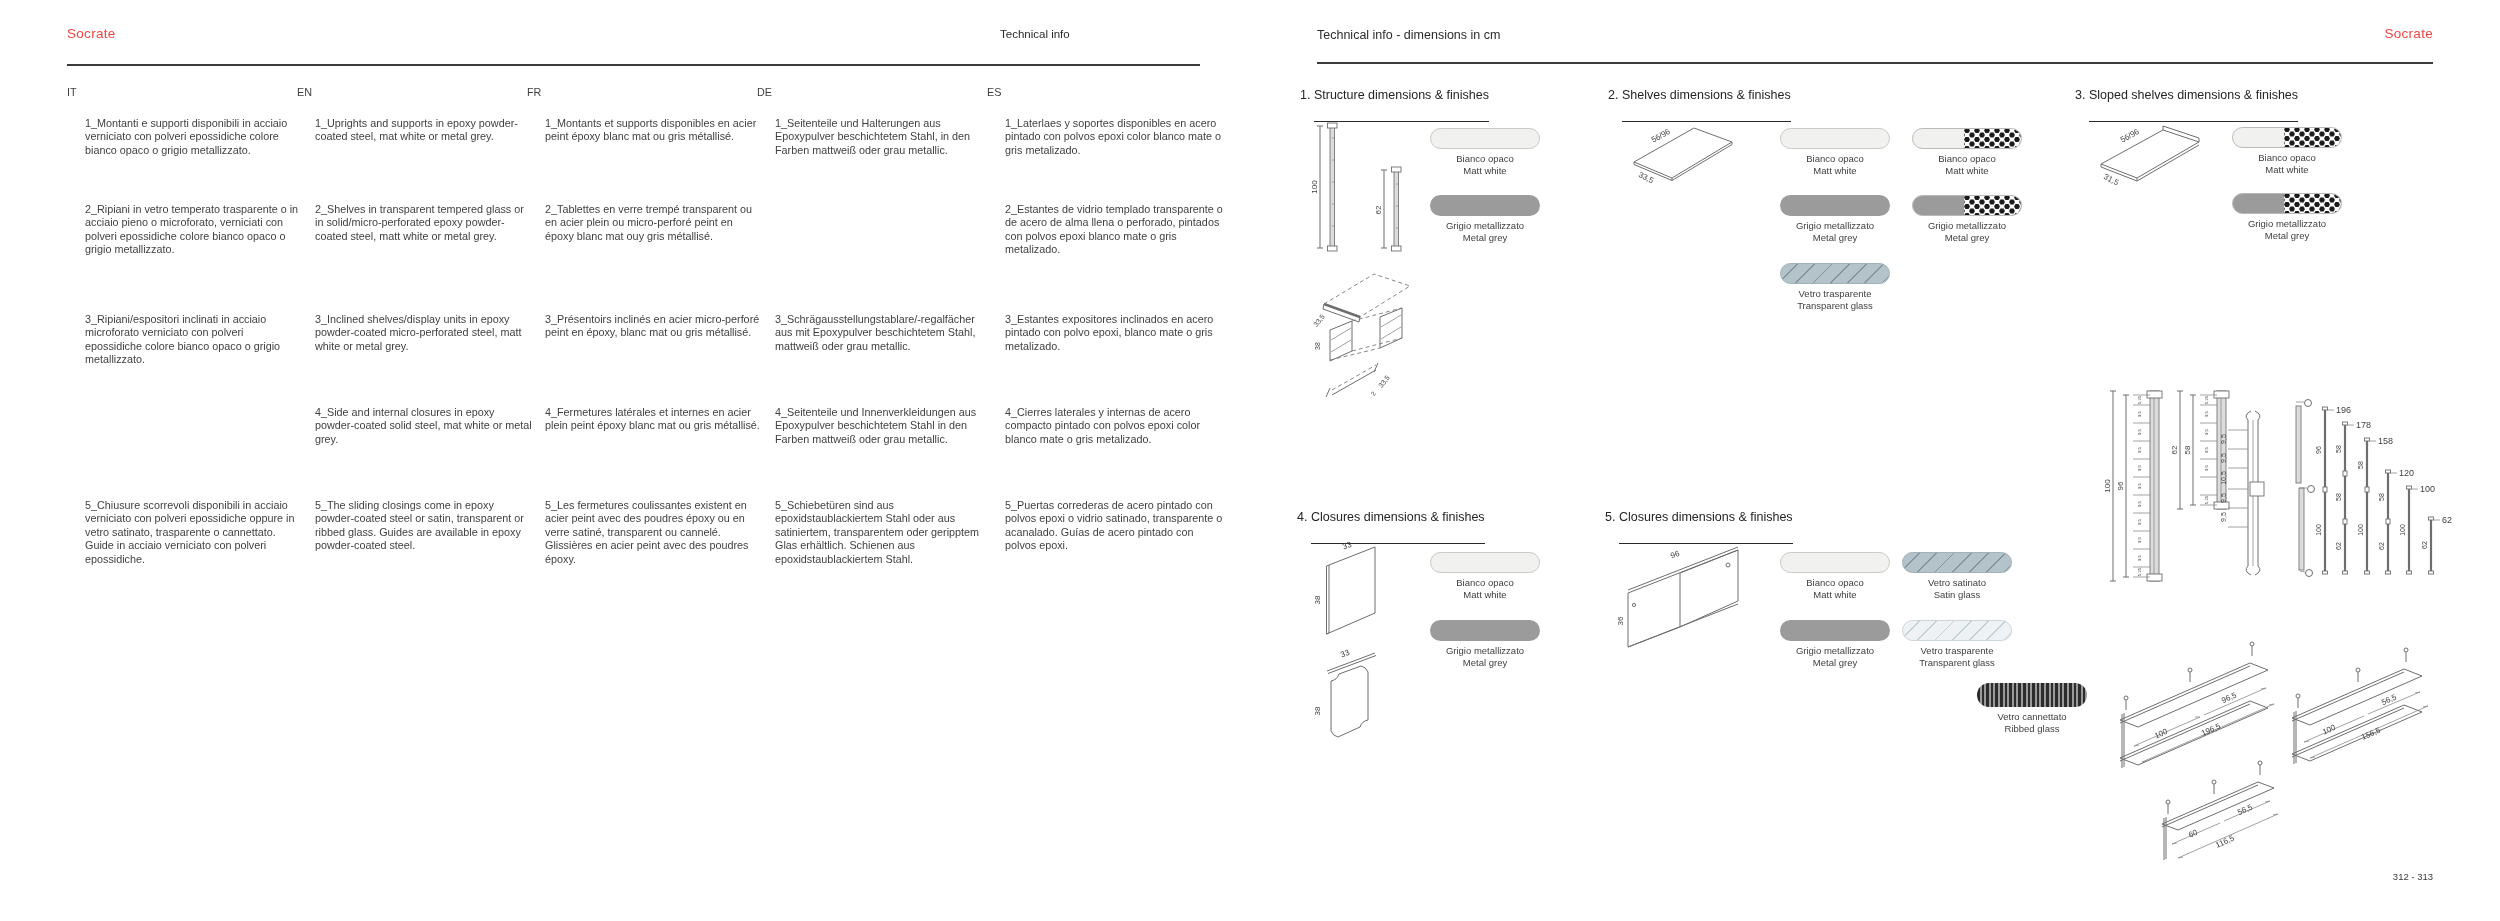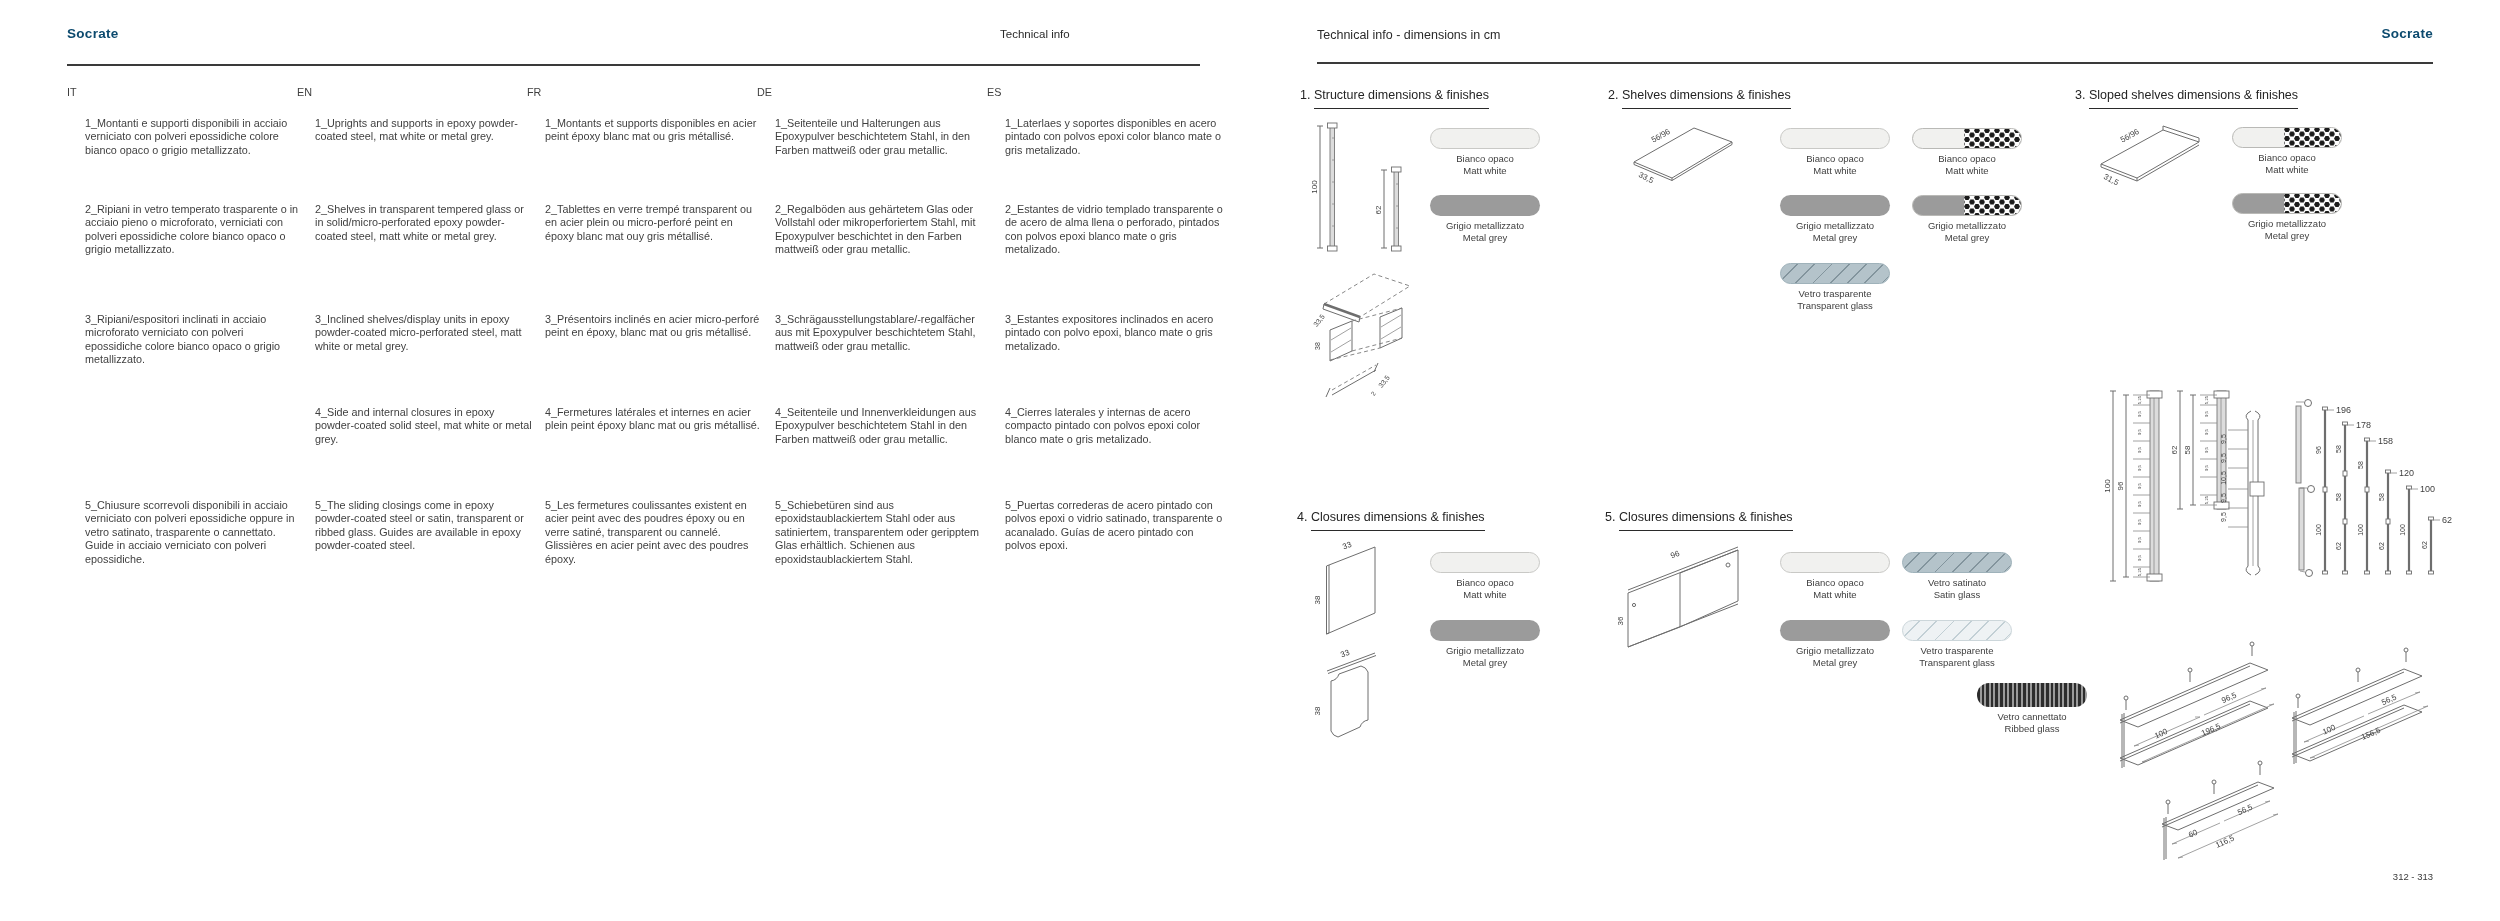--- a/index.html
+++ b/index.html
@@ -1,29 +1,29 @@
 <!DOCTYPE html>
 <html><head>
 <meta charset="utf-8">
 <style>
   html,body{margin:0;padding:0}
   body{width:2500px;height:921px;background:#ffffff;position:relative;
        font-family:"Liberation Sans", sans-serif;color:#3c3c3c;overflow:hidden}
   .abs{position:absolute}
-  .brand{font-weight:bold;font-size:13.5px;color:#0c4a6e;letter-spacing:.3px}
+  .brand{font-weight:normal;font-size:13.5px;color:#ef4444;letter-spacing:.3px}
   .hdr{font-size:11.5px;color:#2b2b2b}
   .rule{position:absolute;height:1.5px;background:#3a3a3a}
   
   .col{position:absolute;top:0;width:218px;height:921px}
   .col .lang{position:absolute;font-size:10.8px;color:#3f3f3f}
   .col p{position:absolute;margin:18px;width:218px;font-size:10.8px;line-height:13.4px;color:#3f3f3f}
   .r-code{top:86px}.r1{top:99px}.r2{top:185px}.r3{top:295px}.r4{top:388px}.r5{top:481px}
   
   .sec{position:absolute;font-size:12.5px;color:#242424;white-space:nowrap}
-  .sec .t{border-bottom:1.2px solid #2a2a2a;padding-bottom:6px}
+  .sec .t{border-bottom:1.2px solid #2a2a2a;padding-bottom:19px}
   
   .sw{position:absolute;width:140px;text-align:center}
   .pill{width:110px;height:21px;border-radius:11px;margin:0 auto;position:relative;overflow:hidden;box-sizing:border-box}
   .swl{margin-top:4px;font-size:9.5px;line-height:11.5px;color:#3e3e3e}
   .pill-bianco{background:#f1f1ef;border:1px solid #c9c9c6}
   .pill-grigio{background:#9b9b9b}
   .pill-glassblue{background:#b4c3ca;border:1px solid #9fb2ba;
     background-image:repeating-linear-gradient(135deg,transparent 0 11px,rgba(90,110,120,.55) 11px 12.2px)}
   .pill-glasslight{background:#eef2f4;border:1px solid #ccd6da;
     background-image:repeating-linear-gradient(135deg,transparent 0 11px,rgba(140,165,175,.45) 11px 12.2px)}
@@ -73,21 +73,20 @@
   <div class="lang r-code">FR</div>
   <p class="r1">1_Montants et supports disponibles en acier peint époxy blanc mat ou gris métallisé.</p>
   <p class="r2">2_Tablettes en verre trempé transparent ou en acier plein ou micro-perforé peint en époxy blanc mat ouy gris métallisé.</p>
   <p class="r3">3_Présentoirs inclinés en acier micro-perforé peint en époxy, blanc mat ou gris métallisé.</p>
   <p class="r4">4_Fermetures latérales et internes en acier plein peint époxy blanc mat ou gris métallisé.</p>
   <p class="r5">5_Les fermetures coulissantes existent en acier peint avec des poudres époxy ou en verre satiné, transparent ou cannelé. Glissières en acier peint avec des poudres époxy.</p>
 </div>
 <div class="col" style="left:757px">
   <div class="lang r-code">DE</div>
   <p class="r1">1_Seitenteile und Halterungen aus Epoxypulver beschichtetem Stahl, in den Farben mattweiß oder grau metallic.</p>
-  <p class="r2">2_Regalböden aus gehärtetem Glas oder Vollstahl oder mikroperforiertem Stahl, mit Epoxypulver beschichtet in den Farben mattweiß oder grau metallic.</p>
   <p class="r3">3_Schrägausstellungstablare/-regalfächer aus mit Epoxypulver beschichtetem Stahl, mattweiß oder grau metallic.</p>
   <p class="r4">4_Seitenteile und Innenverkleidungen aus Epoxypulver beschichtetem Stahl in den Farben mattweiß oder grau metallic.</p>
   <p class="r5">5_Schiebetüren sind aus epoxidstaublackiertem Stahl oder aus satiniertem, transparentem oder geripptem Glas erhältlich. Schienen aus epoxidstaublackiertem Stahl.</p>
 </div>
 <div class="col" style="left:987px">
   <div class="lang r-code">ES</div>
   <p class="r1">1_Laterlaes y soportes disponibles en acero pintado con polvos epoxi color blanco mate o gris metalizado.</p>
   <p class="r2">2_Estantes de vidrio templado transparente o de acero de alma llena o perforado, pintados con polvos epoxi blanco mate o gris metalizado.</p>
   <p class="r3">3_Estantes expositores inclinados en acero pintado con polvo epoxi, blanco mate o gris metalizado.</p>
   <p class="r4">4_Cierres laterales y internas de acero compacto pintado con polvos epoxi color blanco mate o gris metalizado.</p>

